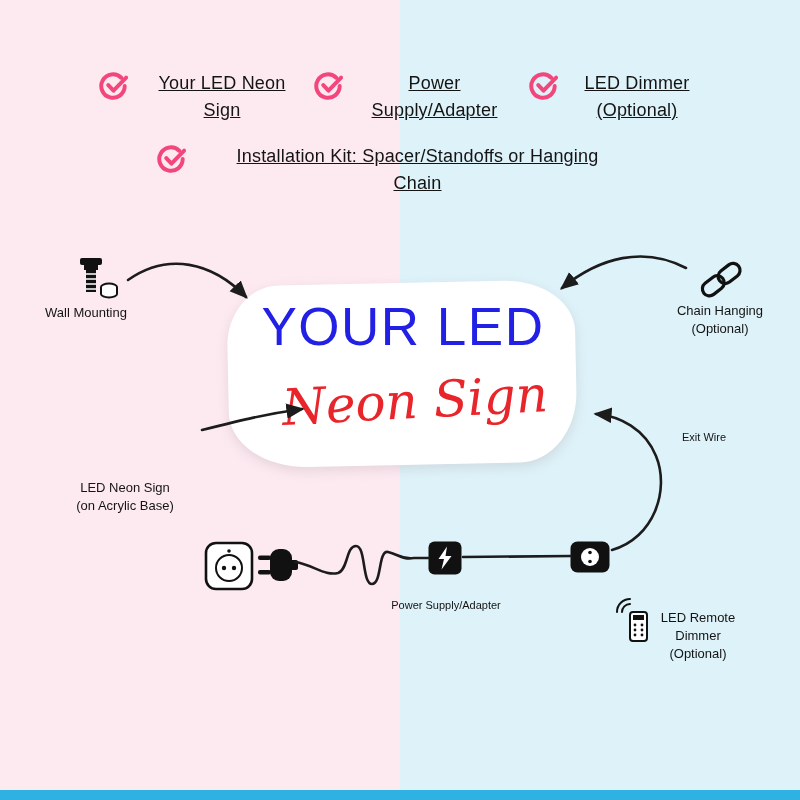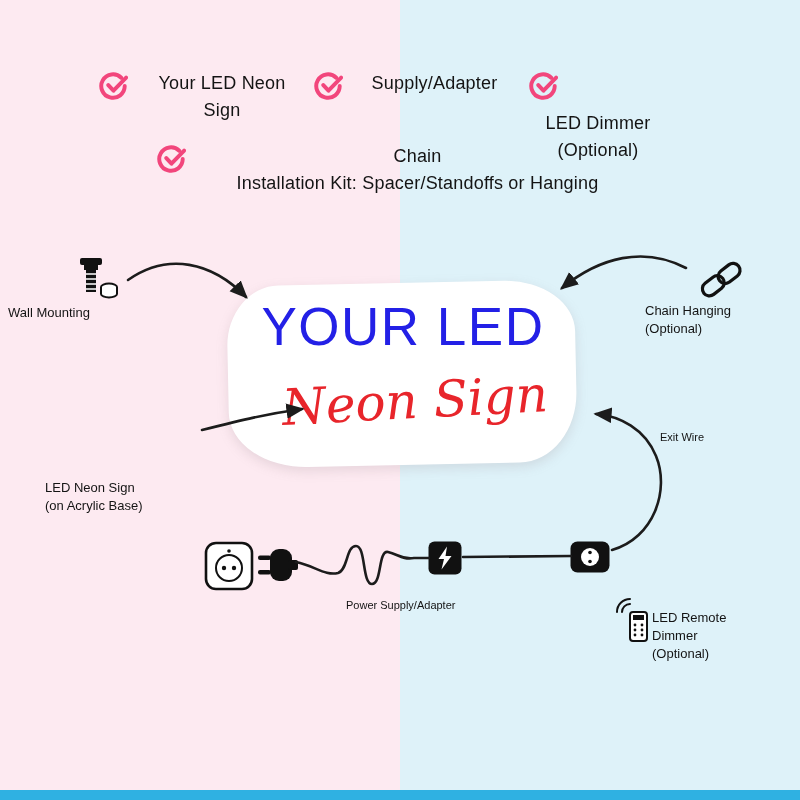--- a/index.html
+++ b/index.html
@@ -6,42 +6,42 @@
   .stage{
     position:relative;width:800px;height:800px;overflow:hidden;
     font-family:"Liberation Sans",sans-serif;color:var(--ink,#141414);
   }
   .bg{position:absolute;top:0;height:100%;width:50%;}
   .bg.left{left:0;background:var(--bg-left,#fdeaf1);}
   .bg.right{left:50%;background:var(--bg-right,#def2f9);}
   .bottom-bar{position:absolute;left:0;bottom:0;width:100%;height:10px;background:var(--bottom-bar,#2fb1e2);}
 
   .abs{position:absolute;}
-  .check-item{position:absolute;display:flex;align-items:flex-start;gap:9px;}
+  .check-item{position:absolute;display:flex;align-items:flex-start;gap:9px;text-decoration:underline;}
   .check-icon{flex:0 0 auto;margin-top:1px;}
   .check-icon path{stroke:var(--check,#f2467c);}
   .check-lines{text-align:center;font-size:18px;line-height:27px;letter-spacing:.2px;}
 
   .sign-blob{
     position:absolute;left:228px;top:283px;width:348px;height:182px;background:#fff;
     border-radius:52px 70px 58px 78px / 60px 52px 70px 56px;
     transform:rotate(-1.2deg);
     box-shadow:0 4px 12px rgba(150,130,140,.22);
   }
   .sign-title{
     position:absolute;left:238px;top:296px;width:330px;text-align:center;
     font-size:53px;letter-spacing:1.5px;color:var(--title-blue,#2320e6);
   }
   .sign-script{
     position:absolute;left:262px;top:372px;width:306px;text-align:center;
     font-family:"DejaVu Serif",serif;font-style:italic;font-size:50px;
     color:var(--script-red,#e8252b);transform:rotate(-3deg);
   }
 
-  .lbl{position:absolute;text-align:left;font-size:13px;line-height:18px;}
+  .lbl{position:absolute;text-align:center;font-size:13px;line-height:18px;}
   .lbl.md{font-size:11px;line-height:19px;}
 
   .overlay{position:absolute;left:0;top:0;pointer-events:none;}
   .arrow,.wire{fill:none;stroke:#1c1c1c;stroke-width:2.6;stroke-linecap:round;}
   .arrow{marker-end:url(#ah);}
 </style>
 </head>
 <body>
 
 <div class="stage">
@@ -58,43 +58,44 @@
       <div>Sign</div>
     </div>
   </div>
 
   <div class="check-item" style="left:313px;top:70px;">
     <svg class="check-icon" width="30" height="30" viewBox="0 0 32 32">
       <path d="M24.8 7.2 A12.5 12.5 0 1 0 28.5 16" fill="none" stroke-width="4.2" stroke-linecap="round"></path>
       <path d="M11 15 l5.5 6 L30 7" fill="none" stroke-width="4.2" stroke-linecap="round" stroke-linejoin="round"></path>
     </svg>
     <div class="check-lines" style="width:165px;">
+      <div>Power</div>
       <div>Supply/Adapter</div>
     </div>
   </div>
 
-  <div class="check-item" style="left:528px;top:70px;flex-direction:column;">
+  <div class="check-item" style="left:528px;top:70px;">
     <svg class="check-icon" width="30" height="30" viewBox="0 0 32 32">
       <path d="M24.8 7.2 A12.5 12.5 0 1 0 28.5 16" fill="none" stroke-width="4.2" stroke-linecap="round"></path>
       <path d="M11 15 l5.5 6 L30 7" fill="none" stroke-width="4.2" stroke-linecap="round" stroke-linejoin="round"></path>
     </svg>
     <div class="check-lines" style="width:140px;">
       <div>LED Dimmer</div>
       <div>(Optional)</div>
     </div>
   </div>
 
   <div class="check-item" style="left:156px;top:143px;">
     <svg class="check-icon" width="30" height="30" viewBox="0 0 32 32">
       <path d="M24.8 7.2 A12.5 12.5 0 1 0 28.5 16" fill="none" stroke-width="4.2" stroke-linecap="round"></path>
       <path d="M11 15 l5.5 6 L30 7" fill="none" stroke-width="4.2" stroke-linecap="round" stroke-linejoin="round"></path>
     </svg>
     <div class="check-lines" style="width:445px;">
+      <div>Installation Kit: Spacer/Standoffs or Hanging</div>
       <div>Chain</div>
-      <div>Installation Kit: Spacer/Standoffs or Hanging</div>
     </div>
   </div>
 
   <div class="sign-blob"></div>
   <div class="sign-title">YOUR LED</div>
   <div class="sign-script">Neon Sign</div>
 
   <svg class="abs" style="left:74px;top:256px;" width="46" height="46" viewBox="0 0 46 46">
     <rect x="6" y="2" width="22" height="7" rx="2" fill="#111"></rect>
     <rect x="10" y="9" width="14" height="5" fill="#111"></rect>

